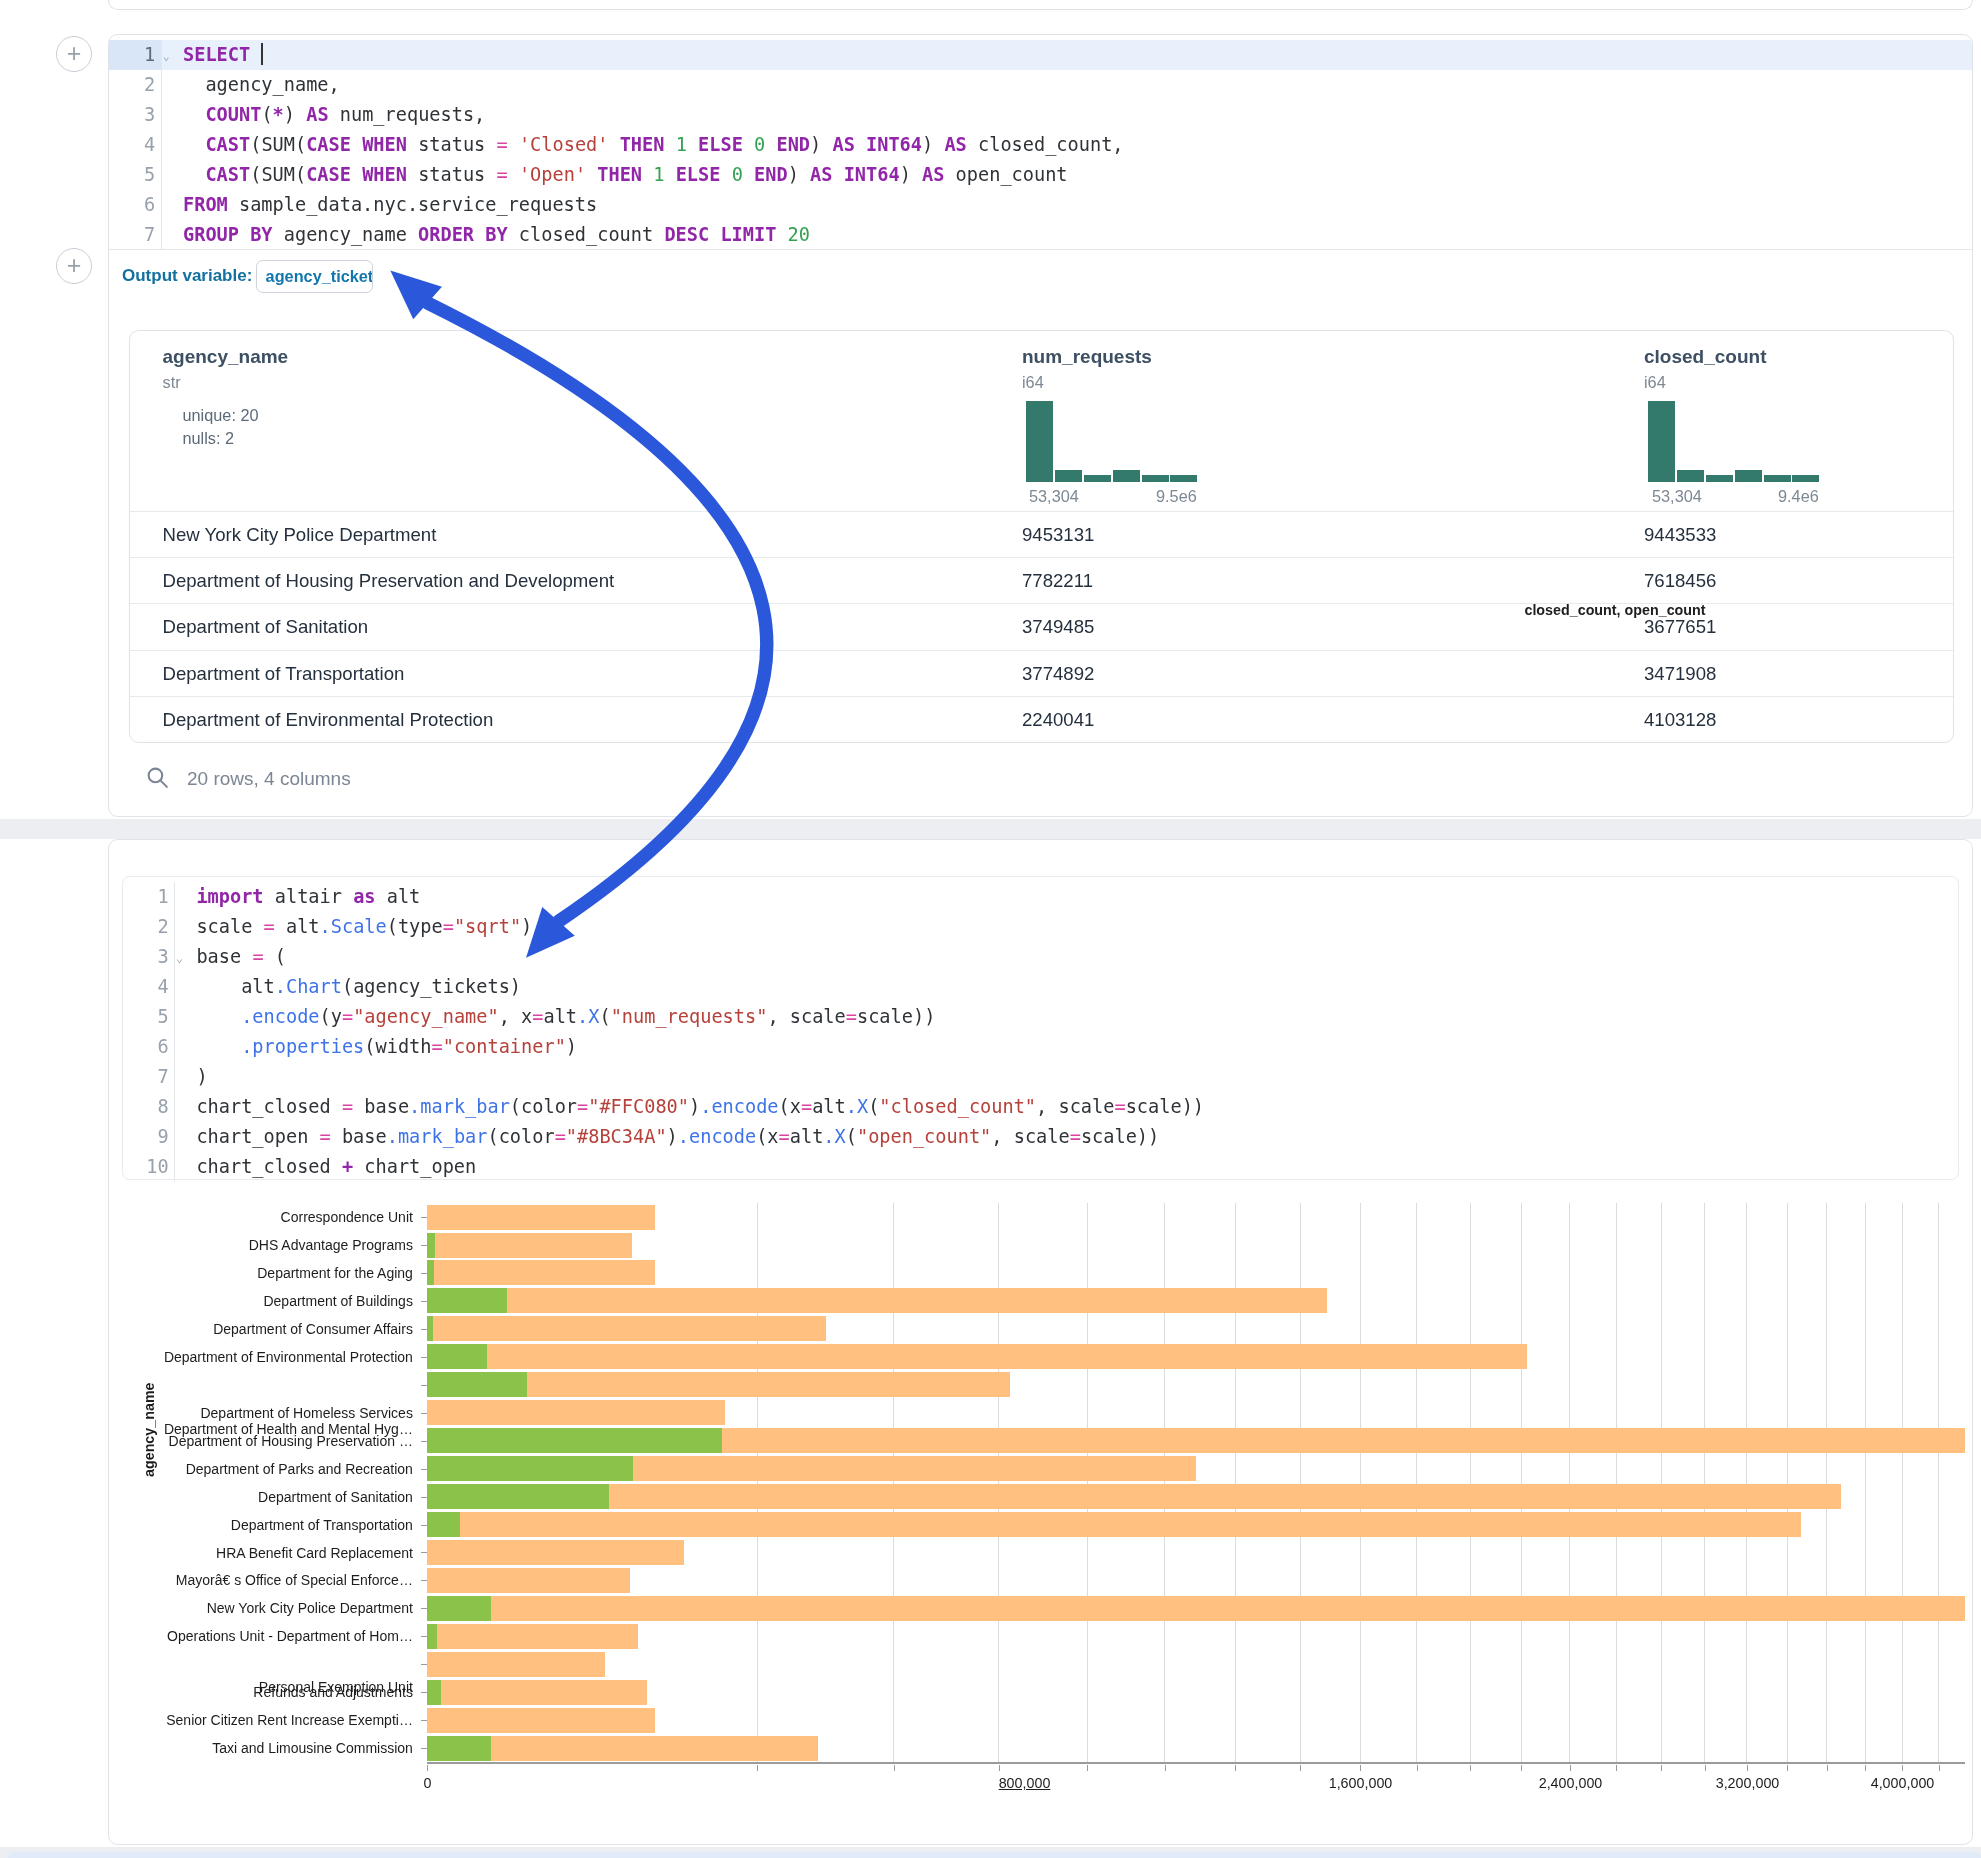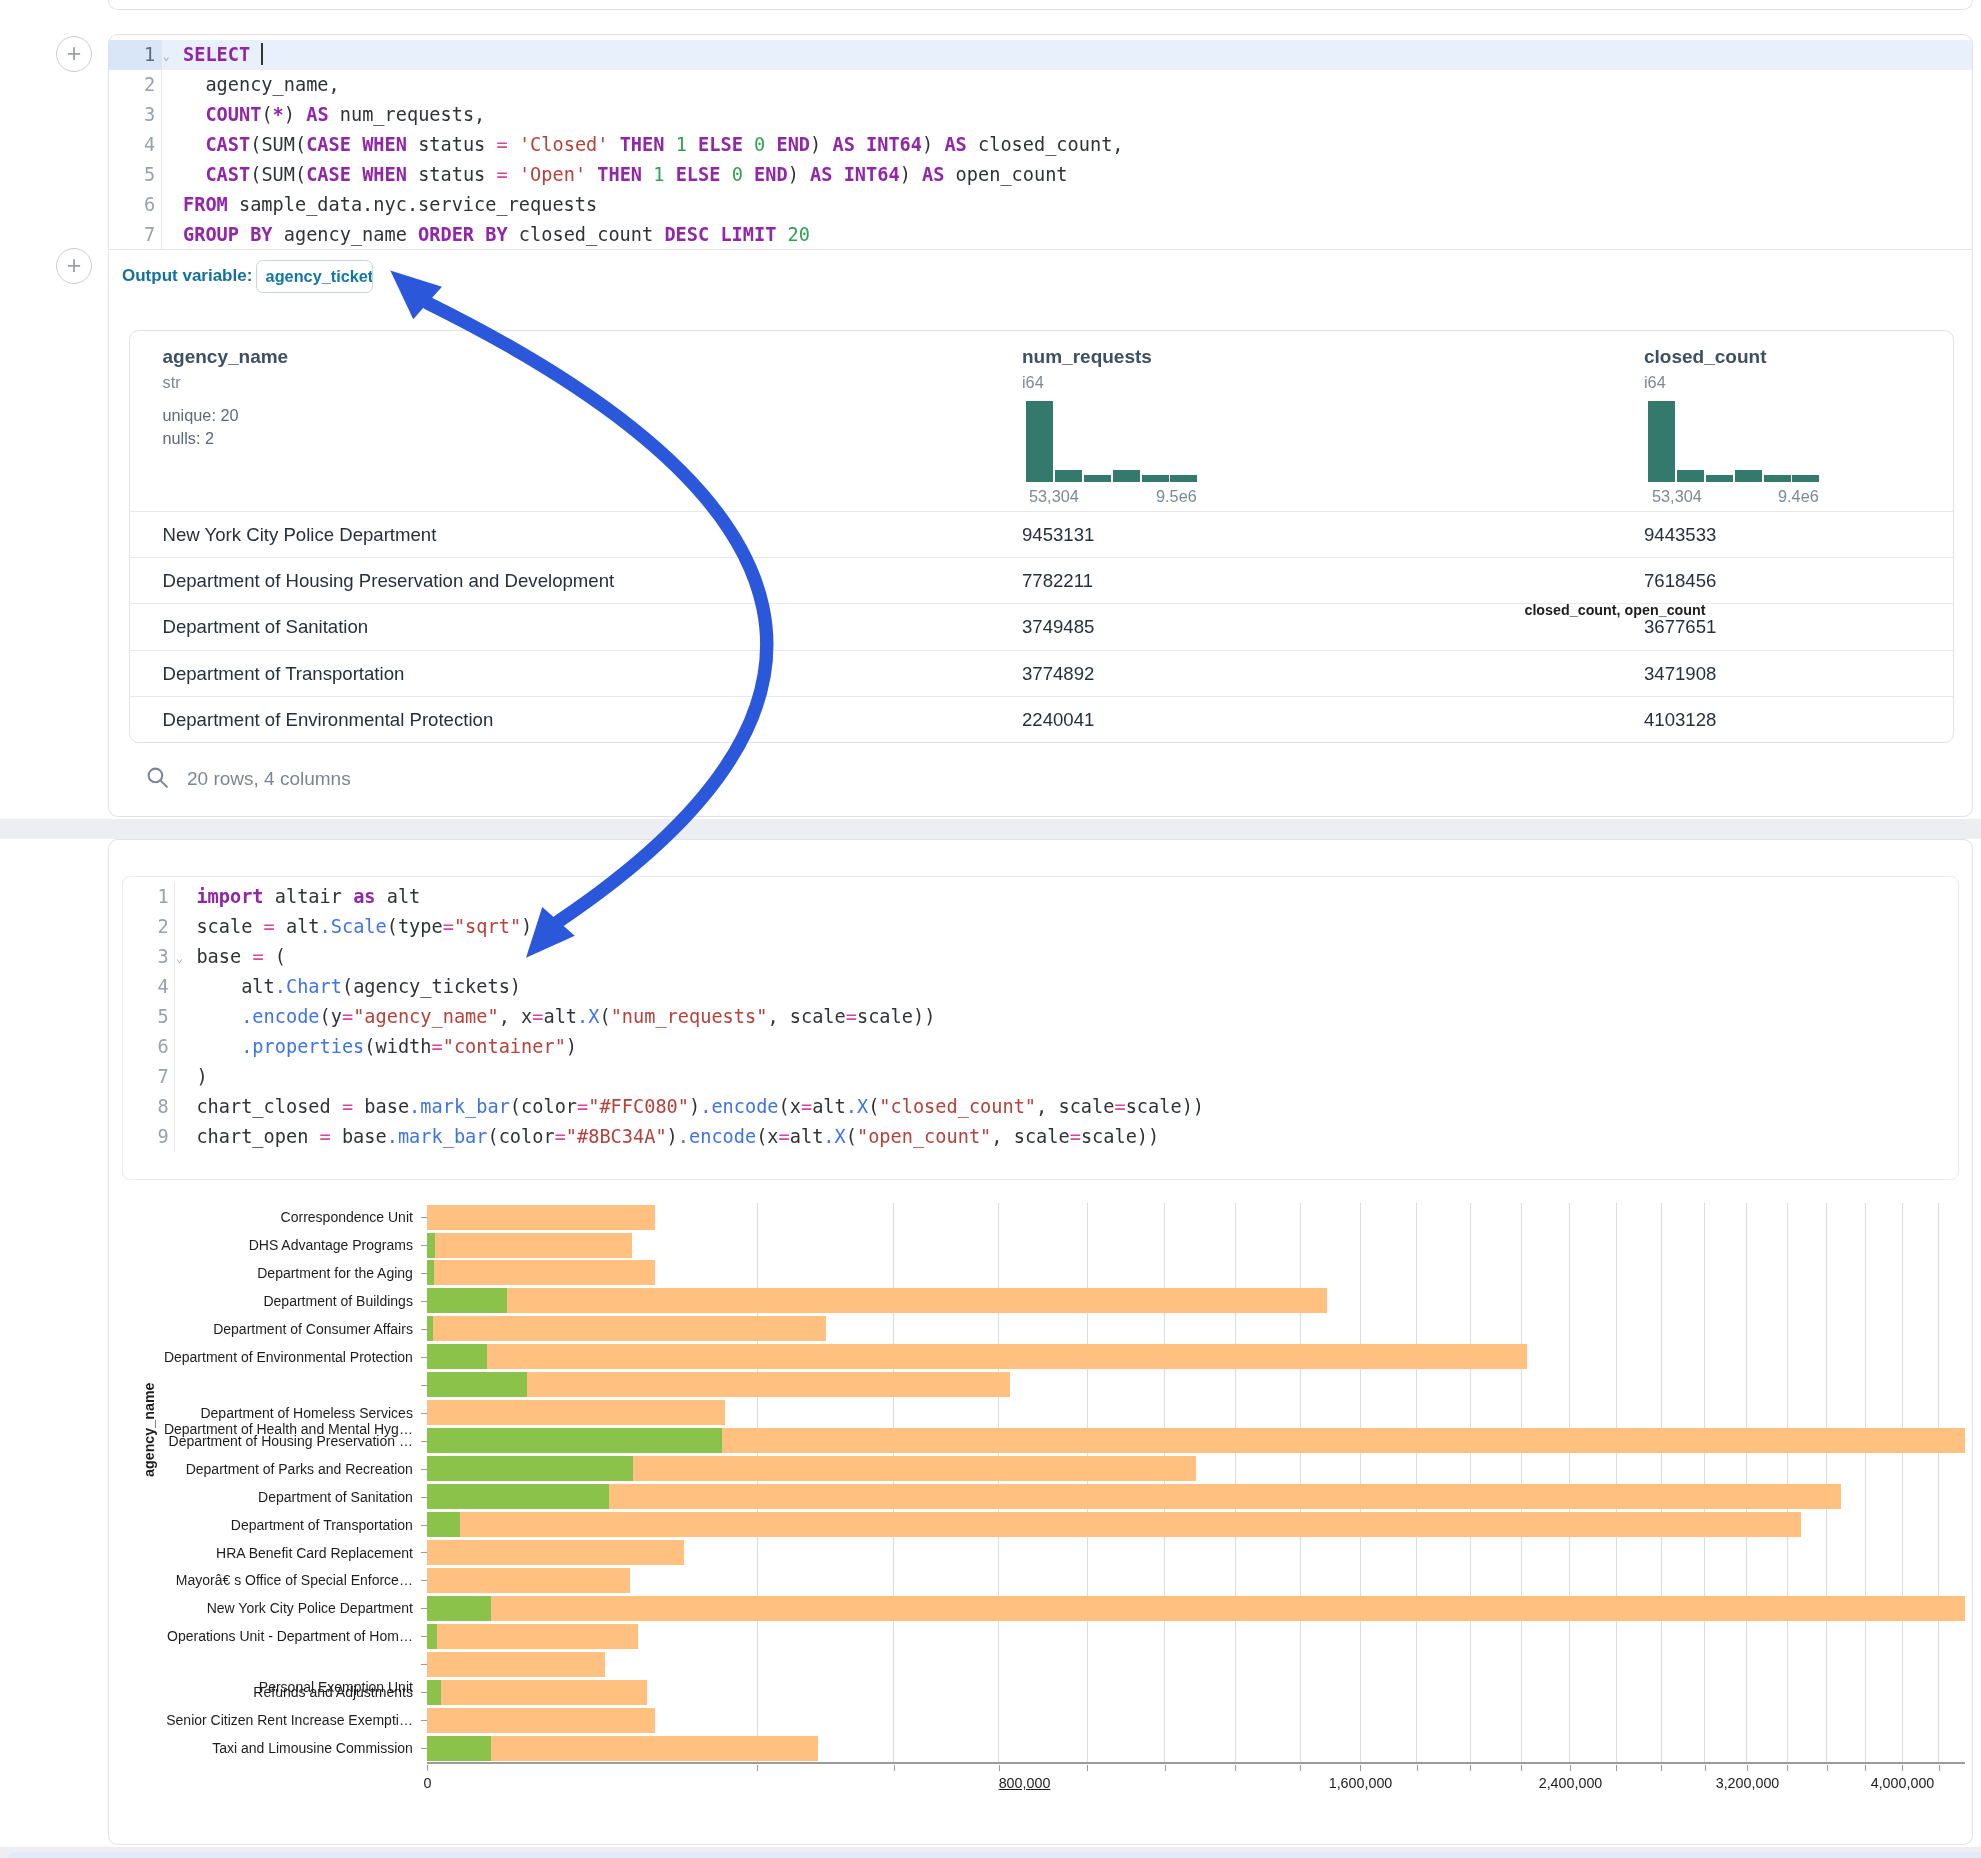--- a/index.html
+++ b/index.html
@@ -22,21 +22,21 @@
   .tok-n{color:#33a152;} .tok-o{color:#d943a1;} .tok-f{color:#3e73e8;}
   .caret{display:inline-block;width:1.9px;height:22px;background:#333;vertical-align:-3.8px;}
   
   .outvar-label{position:absolute;left:122px;top:266px;font-size:17px;font-weight:bold;color:#14719f;}
   .outvar-pill{position:absolute;left:256px;top:260px;width:117px;height:33px;border:1.4px solid #ccd3da;border-radius:6.7px;
                box-sizing:border-box;font-size:16.3px;font-weight:bold;color:#1276ad;line-height:31px;padding-left:8.6px;
                overflow:hidden;white-space:nowrap;background:#fff;cursor:pointer;}
   
   .col-title{position:absolute;font-size:19px;font-weight:bold;color:#3d4f63;}
   .col-type{position:absolute;font-size:16.3px;color:#7d8895;}
-  .col-stat{position:absolute;font-size:16.3px;color:#5d6a79;}
+  .col-stat{position:absolute;font-size:16.3px;color:#5d6a79;margin-left:20px;}
   .hist{position:absolute;width:178px;height:81px;display:flex;align-items:flex-end;}
   .hist .hbar{width:27px;margin-right:1.9px;background:#337a6c;}
   .hist-min{position:absolute;font-size:16.3px;color:#7d8895;}
   .hist-max{position:absolute;font-size:16.3px;color:#7d8895;}
   .trow{position:absolute;left:0;width:100%;height:46px;border-top:1px solid #e6e9ed;box-sizing:border-box;cursor:default;}
   .trow .c0{position:absolute;left:32.5px;top:11.5px;font-size:18.6px;color:#25303e;}
   .trow .c1{position:absolute;left:892px;top:11.5px;font-size:18.6px;color:#25303e;}
   .trow .c2{position:absolute;left:1514px;top:11.5px;font-size:18.6px;color:#25303e;}
   .tbl-footer{position:absolute;left:187px;top:768px;font-size:19px;color:#7b8694;}
   .search-ic{position:absolute;left:145px;top:765px;width:25px;height:25px;cursor:pointer;}
@@ -156,20 +156,21 @@
     <div class="code-area" id="py-code" style="left:13.4px;top:42px;width:1837px;">
         <div class="code-line"><span class="gut">1</span><span class="src"><span class="tok-k">import</span><span class="tok-d"> altair </span><span class="tok-k">as</span><span class="tok-d"> alt</span></span></div>
         <div class="code-line"><span class="gut">2</span><span class="src"><span class="tok-d">scale </span><span class="tok-o">=</span><span class="tok-d"> alt</span><span class="tok-f">.Scale</span><span class="tok-d">(type</span><span class="tok-o">=</span><span class="tok-s">"sqrt"</span><span class="tok-d">)</span></span></div>
         <div class="code-line"><span class="gut">3<span class="chev">⌄</span></span><span class="src"><span class="tok-d">base </span><span class="tok-o">=</span><span class="tok-d"> (</span></span></div>
         <div class="code-line"><span class="gut">4</span><span class="src"><span class="tok-d">    alt</span><span class="tok-f">.Chart</span><span class="tok-d">(agency_tickets)</span></span></div>
         <div class="code-line"><span class="gut">5</span><span class="src"><span class="tok-d">    </span><span class="tok-f">.encode</span><span class="tok-d">(y</span><span class="tok-o">=</span><span class="tok-s">"agency_name"</span><span class="tok-d">, x</span><span class="tok-o">=</span><span class="tok-d">alt</span><span class="tok-f">.X</span><span class="tok-d">(</span><span class="tok-s">"num_requests"</span><span class="tok-d">, scale</span><span class="tok-o">=</span><span class="tok-d">scale))</span></span></div>
         <div class="code-line"><span class="gut">6</span><span class="src"><span class="tok-d">    </span><span class="tok-f">.properties</span><span class="tok-d">(width</span><span class="tok-o">=</span><span class="tok-s">"container"</span><span class="tok-d">)</span></span></div>
         <div class="code-line"><span class="gut">7</span><span class="src"><span class="tok-d">)</span></span></div>
         <div class="code-line"><span class="gut">8</span><span class="src"><span class="tok-d">chart_closed </span><span class="tok-o">=</span><span class="tok-d"> base</span><span class="tok-f">.mark_bar</span><span class="tok-d">(color</span><span class="tok-o">=</span><span class="tok-s">"#FFC080"</span><span class="tok-d">)</span><span class="tok-f">.encode</span><span class="tok-d">(x</span><span class="tok-o">=</span><span class="tok-d">alt</span><span class="tok-f">.X</span><span class="tok-d">(</span><span class="tok-s">"closed_count"</span><span class="tok-d">, scale</span><span class="tok-o">=</span><span class="tok-d">scale))</span></span></div>
         <div class="code-line"><span class="gut">9</span><span class="src"><span class="tok-d">chart_open </span><span class="tok-o">=</span><span class="tok-d"> base</span><span class="tok-f">.mark_bar</span><span class="tok-d">(color</span><span class="tok-o">=</span><span class="tok-s">"#8BC34A"</span><span class="tok-d">)</span><span class="tok-f">.encode</span><span class="tok-d">(x</span><span class="tok-o">=</span><span class="tok-d">alt</span><span class="tok-f">.X</span><span class="tok-d">(</span><span class="tok-s">"open_count"</span><span class="tok-d">, scale</span><span class="tok-o">=</span><span class="tok-d">scale))</span></span></div>
+        <div class="code-line"><span class="gut">10</span><span class="src"><span class="tok-d">chart_closed </span><span class="tok-k">+</span><span class="tok-d"> chart_open</span></span></div>
       </div>
   </div>
 
   <div id="chart-wrap">
     <div id="ylabels">
         <div class="ylab" style="top: 0px; left: 1.9px; right: auto; width: 411px; position: absolute;">Correspondence Unit</div>
         <div class="ytick" style="top: 14px;"></div>
         <div class="ylab" style="top: 28px; left: 1.9px; right: auto; width: 411px; position: absolute;">DHS Advantage Programs</div>
         <div class="ytick" style="top: 42px;"></div>
         <div class="ylab" style="top: 56px; left: 1.9px; right: auto; width: 411px; position: absolute;">Department for the Aging</div>

